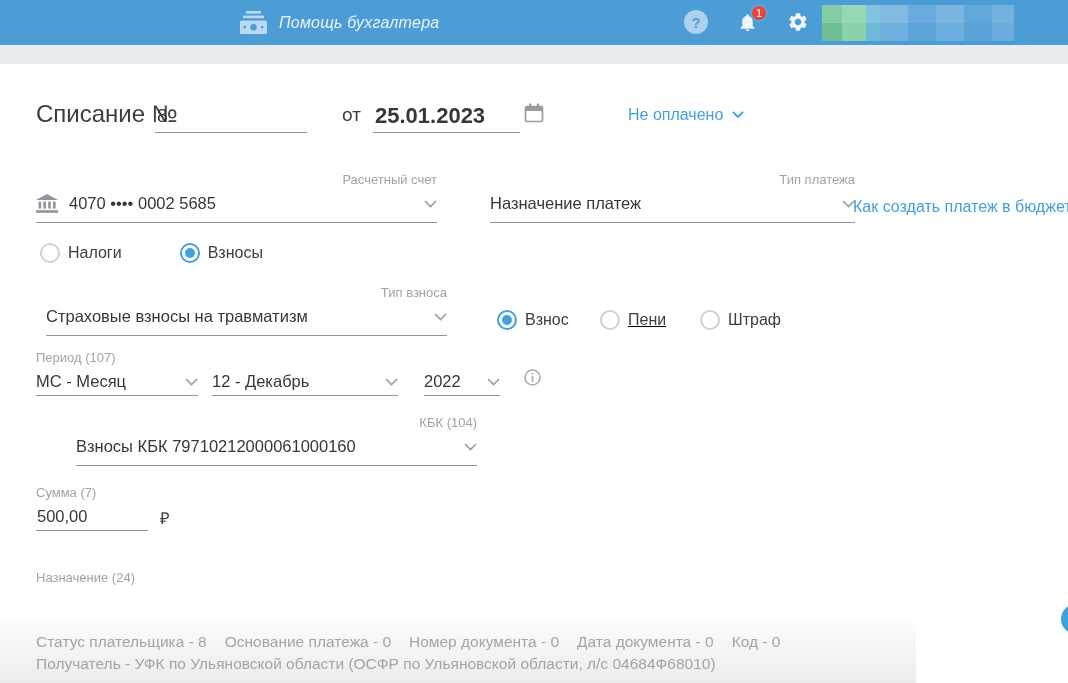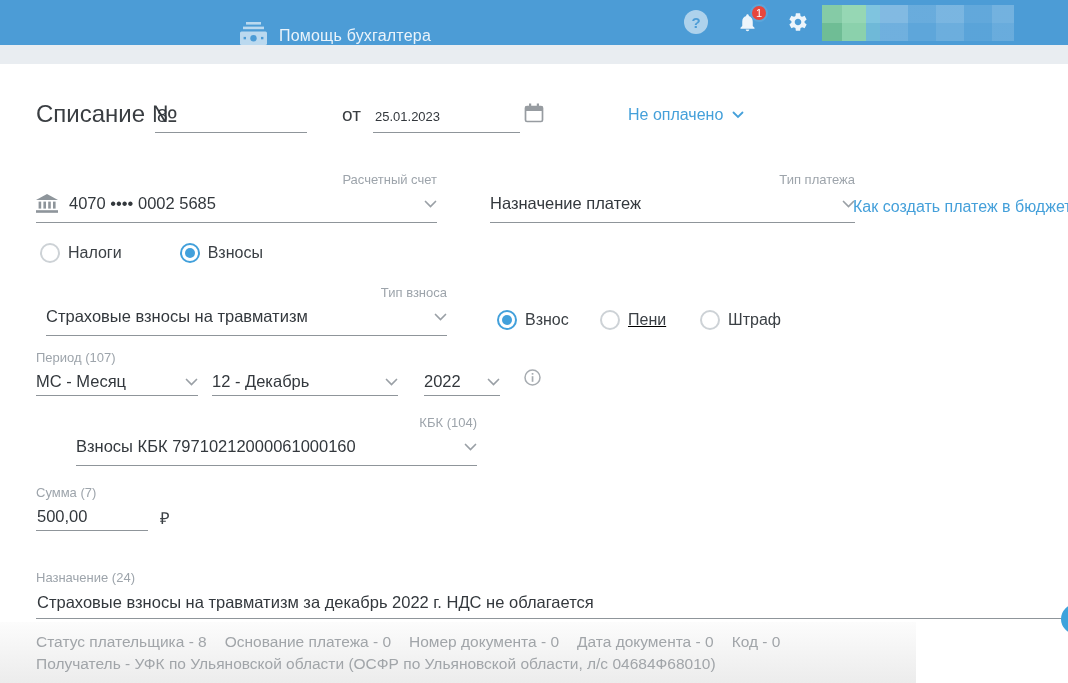--- a/index.html
+++ b/index.html
@@ -2,41 +2,41 @@
 <html><head>
 <meta charset="utf-8">
 <style>
   * { margin:0; padding:0; box-sizing:border-box; }
   html,body { background:#d8dbe0; }
   body { font-family:"Liberation Sans", sans-serif; }
   .screen { position:relative; width:1068px; height:683px; background:#ffffff; overflow:hidden; }
 
   
   .header { position:absolute; left:0; top:0; width:1068px; height:45px; background:#4C9CD6; }
-  .header-title-group { position:absolute; left:240px; top:0; height:45px; display:flex; align-items:flex-end; gap:12px; }
+  .header-title-group { position:absolute; left:240px; top:0; height:45px; display:flex; align-items:center; gap:12px;font-style:italic; }
   .header-title { color:#EAF3FA; font-size:16px; letter-spacing:.2px; }
   .hicon { position:absolute; top:10px; width:24px; height:24px; display:flex; align-items:center; justify-content:center; cursor:pointer; }
   .q-circle { width:24px; height:24px; border-radius:50%; background:rgba(255,255,255,.55); color:#4C9CD6; font-size:15px; font-weight:bold; display:flex; align-items:center; justify-content:center; }
   .badge { position:absolute; top:-6px; right:-9px; min-width:18px; height:18px; border-radius:50%; background:#E8463C; border:2px solid #5BA6DA; color:#fff; font-size:11px; display:flex; align-items:center; justify-content:center; }
   .user-blur { position:absolute; left:822px; top:5px; width:192px; height:36px; cursor:pointer; }
   .user-blur .row { height:18px; }
   .user-blur .r1 { background:linear-gradient(90deg,#85CBA6 0 20px,#96D7B4 20px 44px,#7FC4DF 44px 58px,rgba(255,255,255,.30) 58px 86px,rgba(255,255,255,.16) 86px 114px,rgba(255,255,255,.26) 114px 142px,rgba(255,255,255,.12) 142px 170px,rgba(255,255,255,.22) 170px 192px); }
   .user-blur .r2 { background:linear-gradient(90deg,#6FBD95 0 20px,#8BD1AC 20px 44px,#6FB9D8 44px 58px,rgba(255,255,255,.20) 58px 86px,rgba(255,255,255,.10) 86px 114px,rgba(255,255,255,.18) 114px 142px,rgba(255,255,255,.08) 142px 170px,rgba(255,255,255,.16) 170px 192px); }
 
   .subheader-strip { position:absolute; left:0; top:45px; width:1068px; height:19px; background:#E9EDF1; }
 
   
   .doc-title { position:absolute; left:36px; top:100px; font-size:24px; color:#3A3E42; }
   .uline { border-bottom:1px solid #8F959A; }
   input.bare { border:none; outline:none; background:transparent; font-family:inherit; color:#33383D; }
   .num-field { position:absolute; left:155px; top:100px; width:152px; height:33px; }
   .num-field input { width:100%; height:100%; font-size:19px; padding:0 2px; }
   .date-prep { position:absolute; left:342px; top:104px; font-size:19px; color:#3A3E42;text-align:right; }
   .date-field { position:absolute; left:373px; top:100px; width:147px; height:33px; }
-  .date-field input { width:118px; height:100%; font-size:13px; padding:0 2px; }
+  .date-field input { width:118px; height:100%; font-size:22px; padding:0 2px;font-weight:bold; }
   .cal-icon { position:absolute; left:524px; top:103px; cursor:pointer; }
   .status-group { position:absolute; left:628px; top:106px; display:flex; align-items:center; gap:9px; cursor:pointer; }
   .status-text { font-size:16px; color:#45A0DA; }
 
   
   .field { position:absolute; }
   .flabel { display:block; font-size:13px; color:#9DA4AB; margin-bottom:7px;text-align:right; }
   .fvalue { display:flex; align-items:center; justify-content:space-between; font-size:16.5px; color:#33383D; padding-bottom:9px; }
   .fvalue .vtext { display:flex; align-items:center; gap:11px; white-space:nowrap; overflow:hidden; }
   .select { cursor:pointer; }
@@ -269,23 +269,20 @@
     </div>
   </div>
 
   <span class="flabel" style="position:absolute; left:36px; top:485px;">Сумма (7)</span>
   <div class="uline" style="position:absolute; left:36px; top:502px; width:112px; height:29px;">
     <input class="bare" style="width: 100%; height: 100%; font-size: 16.5px; padding: 0px 1px;" value="500,00">
   </div>
   <span class="currency">₽</span>
 
   <span class="flabel" style="position:absolute; left:36px; top:570px;">Назначение (24)</span>
-  <div class="uline" style="position:absolute; left:36px; top:587px; width:1027px; height:32px;">
-    <input class="bare" style="width: 100%; height: 100%; font-size: 16.5px; padding: 0px 1px;" value="Страховые взносы на травматизм за декабрь 2022 г. НДС не облагается">
-  </div>
 
   <div class="footer">
     <div class="footer-line1">
       <span>Статус плательщика - 8</span>
       <span>Основание платежа - 0</span>
       <span>Номер документа - 0</span>
       <span>Дата документа - 0</span>
       <span>Код - 0</span>
     </div>
     <div class="footer-line2">Получатель - УФК по Ульяновской области (ОСФР по Ульяновской области, л/с 04684Ф68010)</div>

